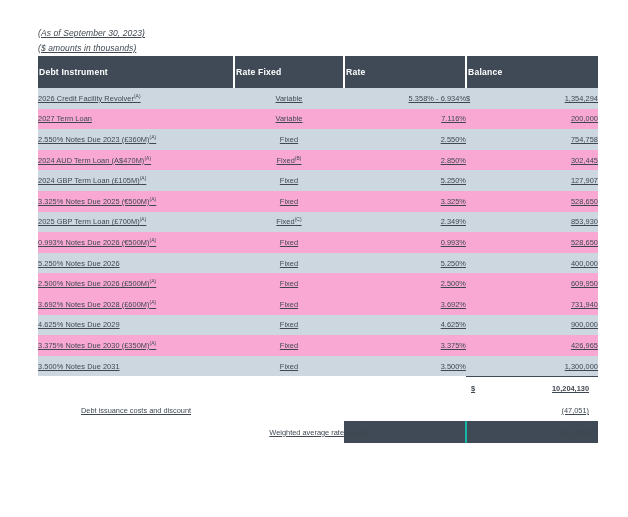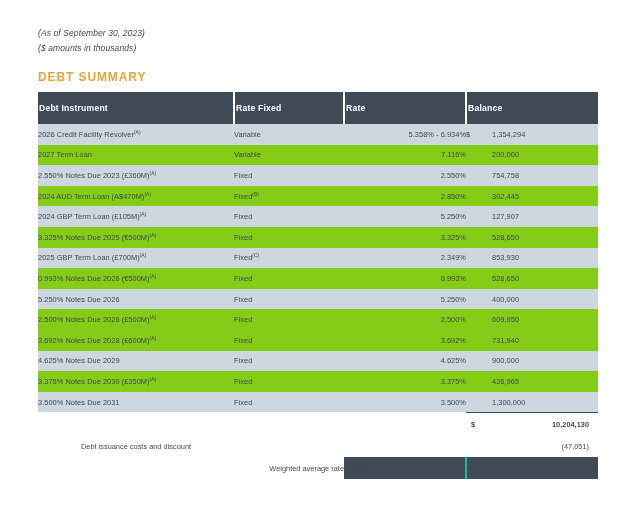--- a/index.html
+++ b/index.html
@@ -13,20 +13,21 @@
     font-family: "Liberation Sans", sans-serif;
     color: #3f4850;
     overflow: hidden;
   }
   .page {
     position: relative;
     width: 628px;
     height: 517px;
     box-sizing: border-box;
     padding: 26px 30px 8px 38px;
+    text-decoration: underline;
   }
   .asof-line {
     font-style: italic;
     font-size: 8.5px;
     color: #3f4850;
     line-height: 15px;
     letter-spacing: 0.1px;
   }
   .section-title {
     margin-top: 14px;
@@ -59,27 +60,27 @@
 
   table.debt td {
     height: 20.6px;
     vertical-align: middle;
     font-size: 7.4px;
     color: #3f4850;
     padding: 0;
     letter-spacing: 0.05px;
   }
   tr.shade td { background: #ccd7e0; }
-  tr.plain td { background: #84cc16; }
+  tr.plain td { background: #f9a8d4; }
 
   td.c-instr { padding-left: 8px; text-align: left; }
-  td.c-type  { text-align: left; }
+  td.c-type  { text-align: center; }
   td.c-rate  { text-align: right; padding-right: 8px; }
   td.c-cur   { text-align: left; padding-left: 5px; }
-  td.c-bal   { padding-right: 9px; }
+  td.c-bal   { text-align: right; padding-right: 9px; }
 
   sup {
     font-size: 4.9px;
     vertical-align: super;
     line-height: 0;
   }
 
   
   .totals {
     width: 560px;
@@ -129,21 +130,20 @@
   }
 </style>
 </head>
 <body>
 
 <div class="page">
 
   <div class="asof-line">(As of September 30, 2023)</div>
   <div class="asof-line">($ amounts in thousands)</div>
 
-  <div class="section-title">DEBT SUMMARY</div>
 
   <table class="debt">
     <colgroup>
       <col style="width:196px">
       <col style="width:110px">
       <col style="width:122px">
       <col style="width:26px">
       <col style="width:106px">
     </colgroup>
     <thead>

